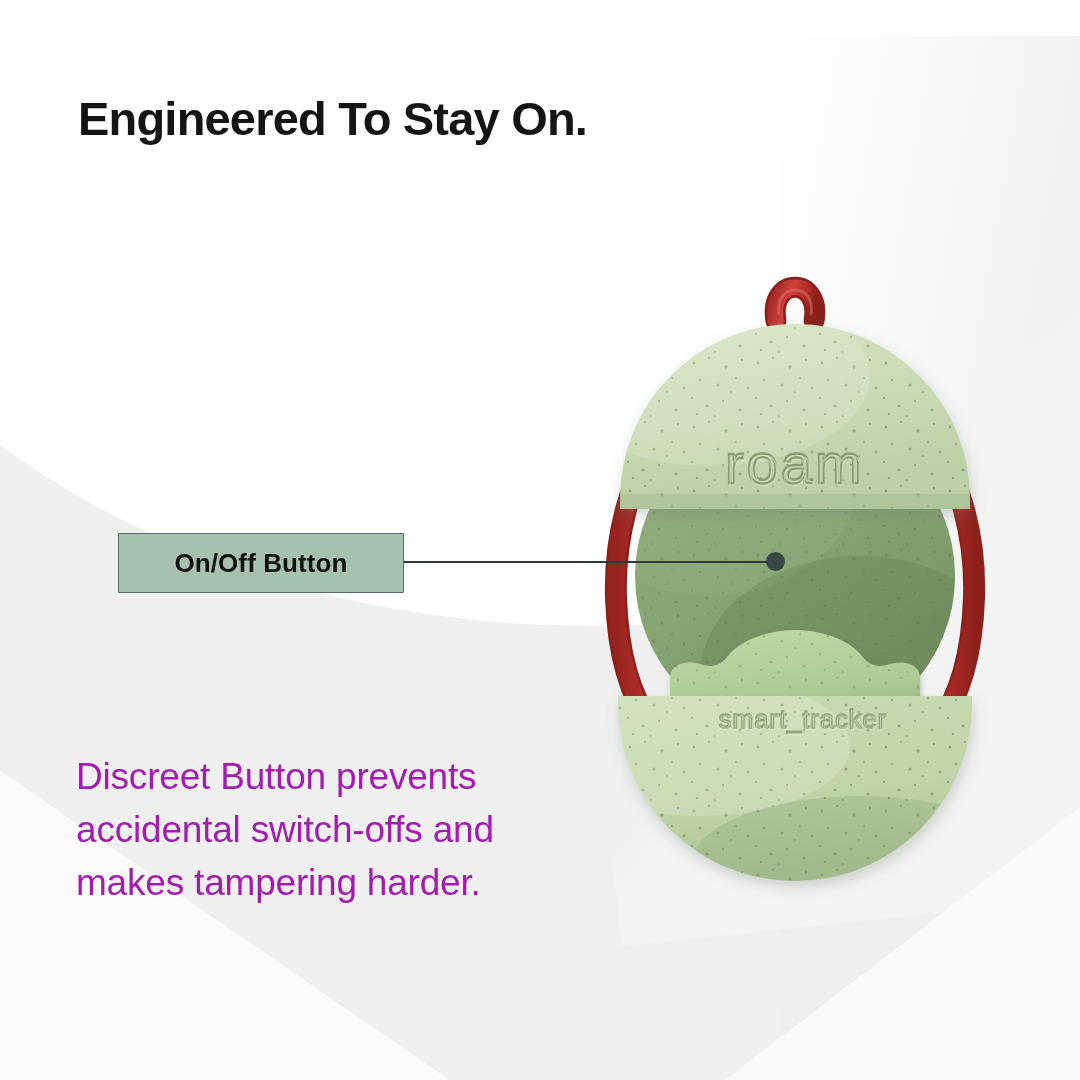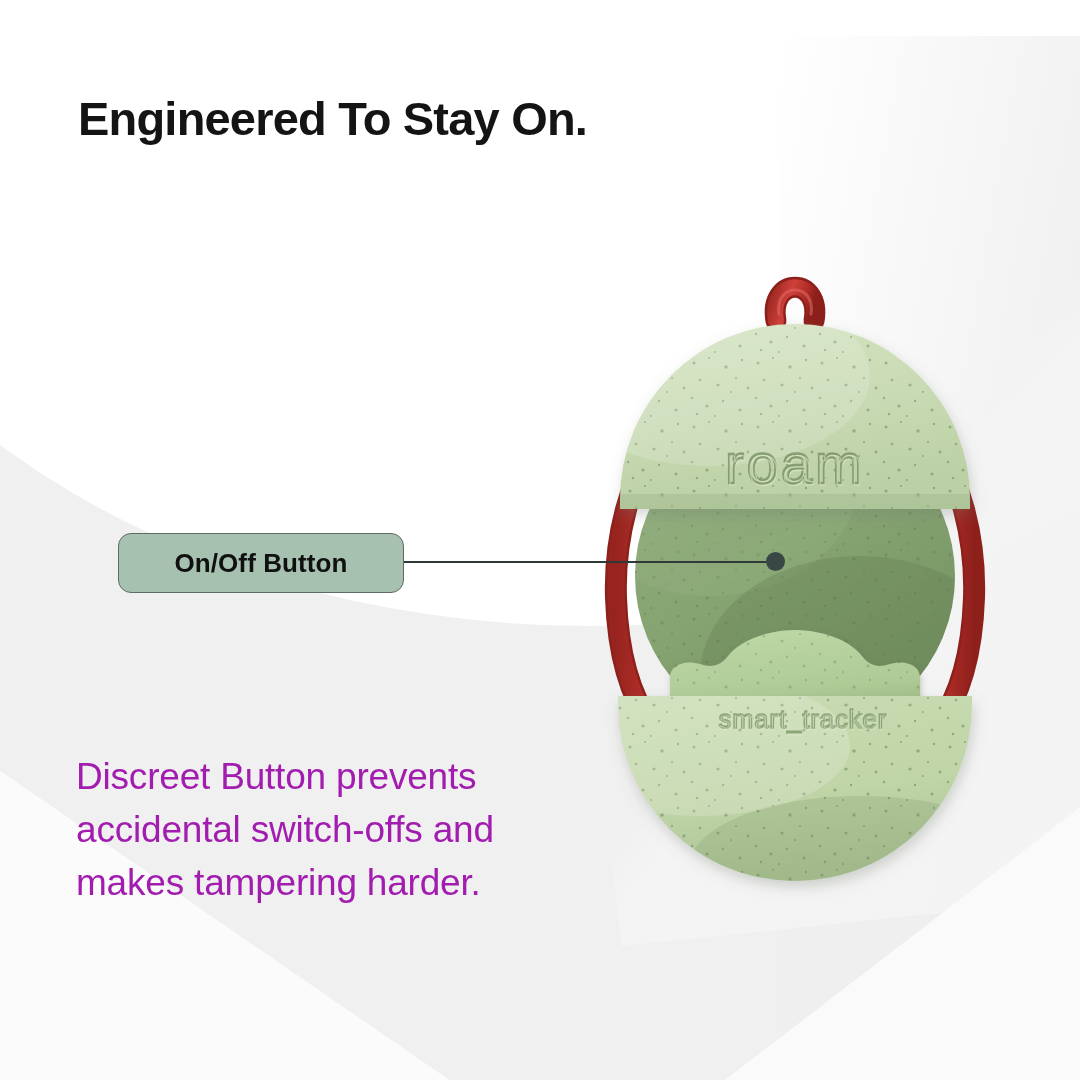--- a/index.html
+++ b/index.html
@@ -117,21 +117,21 @@
   
   .callout-badge {
     position: absolute;
     left: 118px;
     top: 497px;
     width: 286px;
     height: 60px;
     box-sizing: border-box;
     background: #a7c1b0;
     border: 1.5px solid #5d6b63;
-    border-radius: 13px;
+    border-radius: 1px;
     display: flex;
     align-items: center;
     justify-content: center;
   }
 
   .callout-badge-label {
     font-size: 26px;
     font-weight: 700;
     color: #101010;
     letter-spacing: 0.1px;

